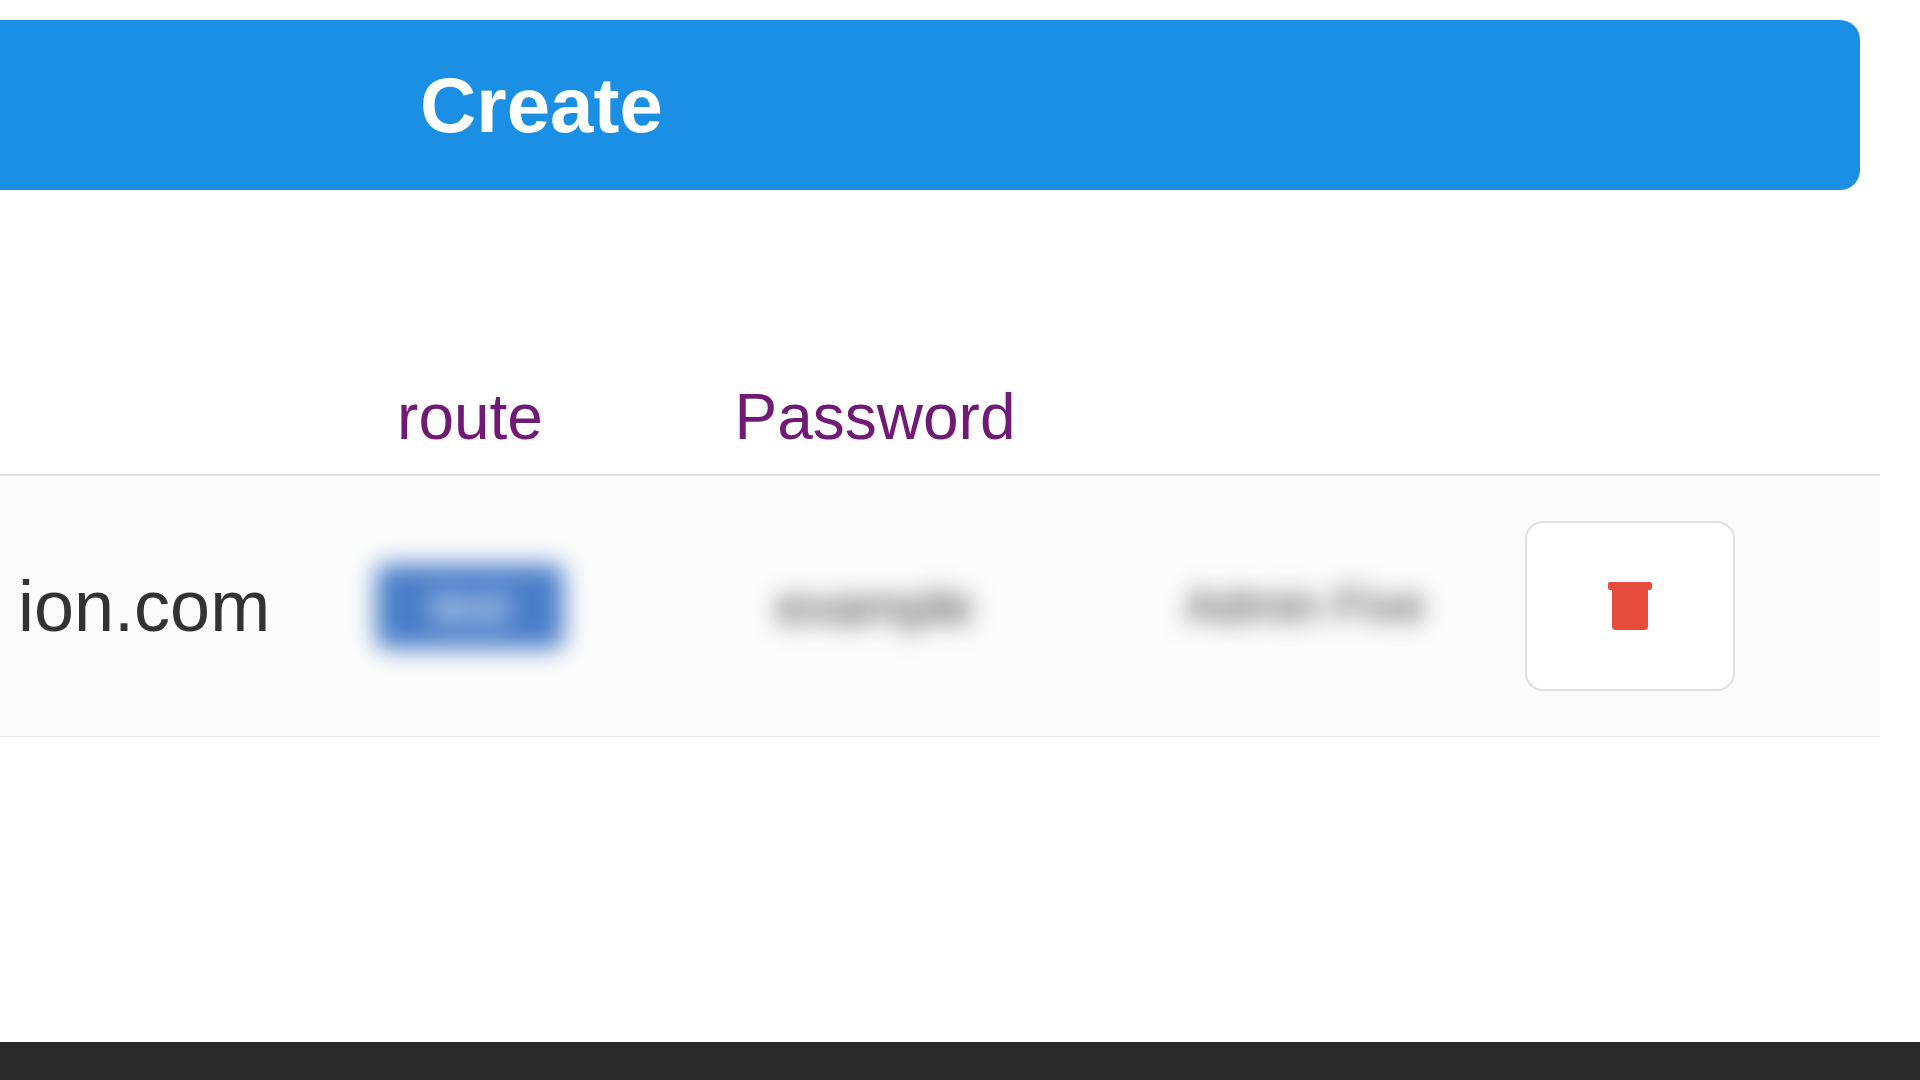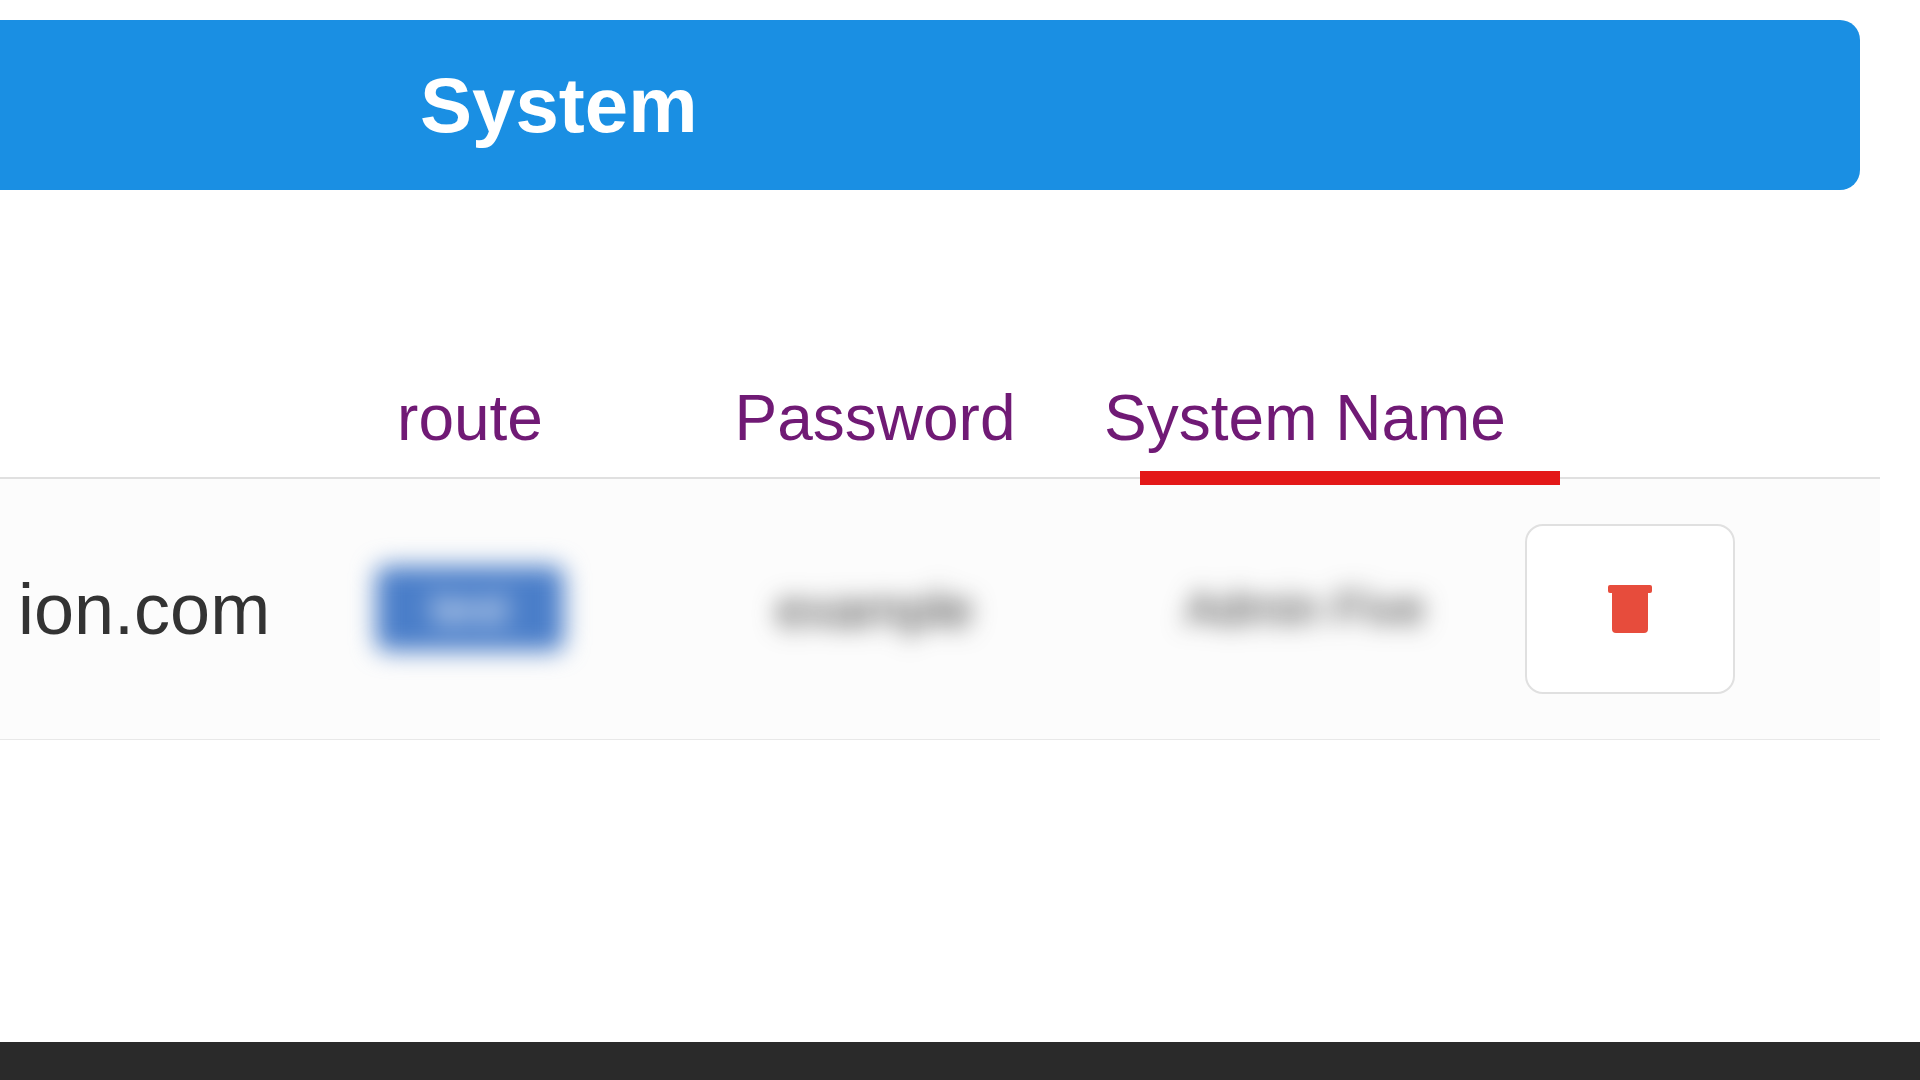--- a/index.html
+++ b/index.html
@@ -164,32 +164,28 @@
       left: 0;
       right: 0;
       height: 38px;
       background: #2a2a2a;
     }
   </style>
 </head>
 <body>
 
 <button class="create-button">
-  <span>System</span>
+  <span>Create</span>
 </button>
 
 <div class="table-container">
   <div class="table-header">
     <div class="header-cell header-domain"></div>
     <div class="header-cell header-route">route</div>
     <div class="header-cell header-password">Password</div>
-    <div class="header-cell header-system-name">
-      <span>System Name</span>
-      <div class="underline-annotation"></div>
-    </div>
   </div>
 
   <div class="table-row">
     <div class="cell cell-domain">ion.com</div>
     <div class="cell cell-route">
       <span class="route-badge">test</span>
     </div>
     <div class="cell cell-password">example</div>
     <div class="cell cell-system-name">Admin Five</div>
     <div class="cell cell-actions">

